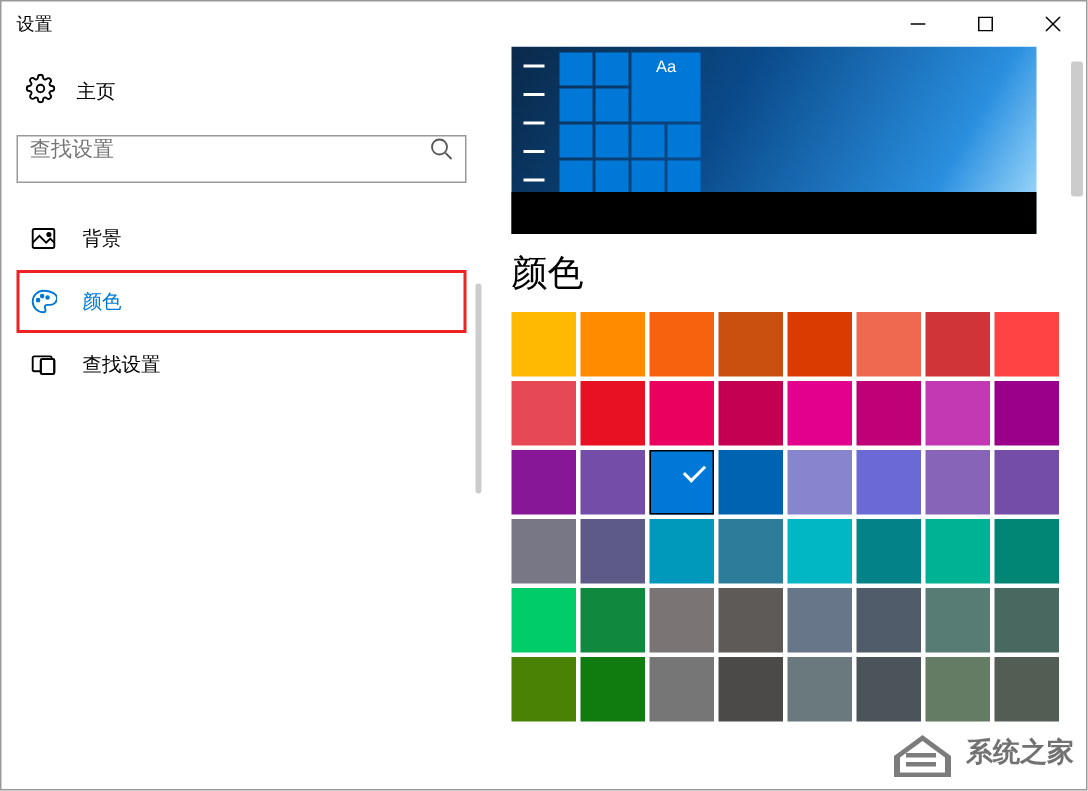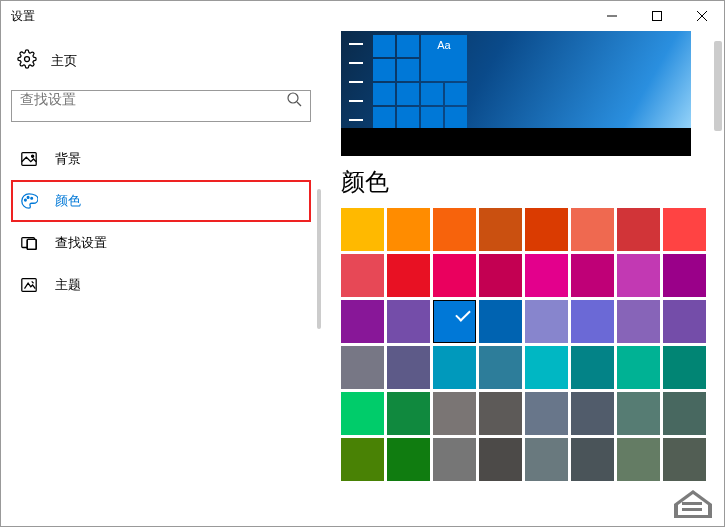--- a/index.html
+++ b/index.html
@@ -115,30 +115,20 @@
         </div>
         <div class="nav-item">
           <span class="nav-icon">
             <svg viewBox="0 0 20 20" fill="none" stroke="currentColor" stroke-width="1.4">
               <rect x="2" y="4" width="14" height="11" rx="1"></rect>
               <rect x="8" y="6" width="10" height="11" rx="1" fill="#fff"></rect>
               <rect x="8" y="6" width="10" height="11" rx="1"></rect>
             </svg>
           </span>
           <span>查找设置</span>
-        </div>
-        <div class="nav-item">
-          <span class="nav-icon">
-            <svg viewBox="0 0 20 20" fill="none" stroke="currentColor" stroke-width="1.4">
-              <rect x="2" y="3" width="16" height="14" rx="1"></rect>
-              <path d="M5 14l4-6 3 4 2-2 3 4"></path>
-              <path d="M13 6l2 2"></path>
-            </svg>
-          </span>
-          <span>主题</span>
         </div>
       </div>
 
     <div class="left-scroll"></div>
   </div>
 
   <div class="right-panel">
     <div class="preview">
       <div class="tiles">
         <div class="minimenu">
@@ -223,13 +213,14 @@
   </div>
 </div>
 
 <div class="watermark">
   <svg class="wm-icon" viewBox="0 0 46 38">
     <polygon points="4,22 23,8 42,22 42,36 4,36" fill="#666"></polygon>
     <polygon points="23,12 38,23 38,33 8,33 8,23" fill="#fff"></polygon>
     <rect x="12" y="20" width="20" height="3" fill="#666"></rect>
     <rect x="12" y="26" width="20" height="3" fill="#666"></rect>
   </svg>
+  <span class="wm-text">系统之家</span>
 </div>
 
 </body></html>

